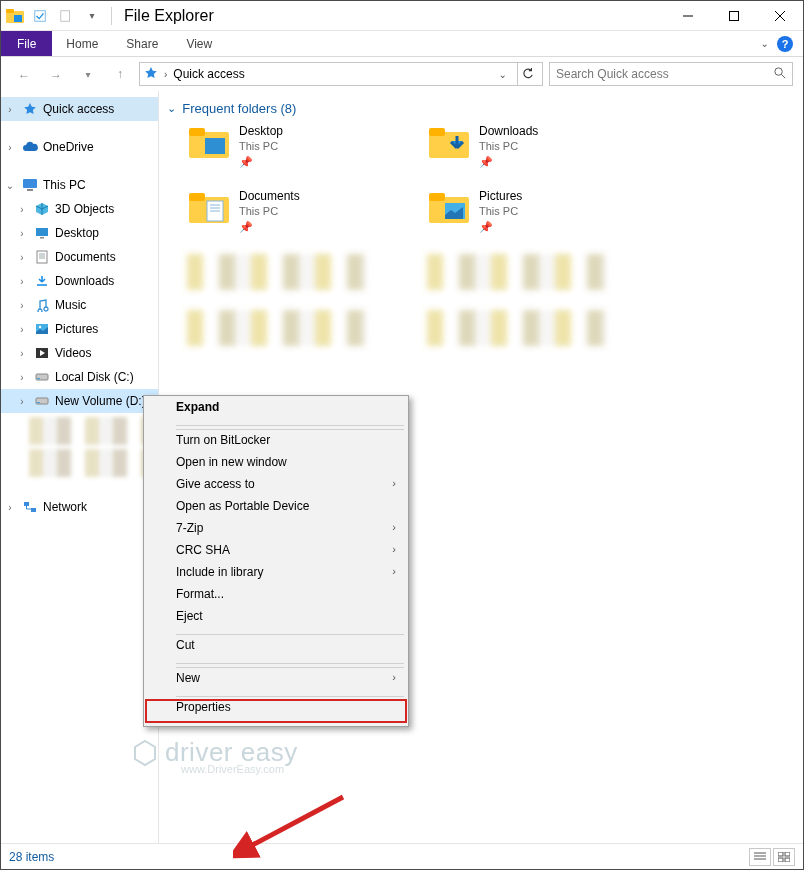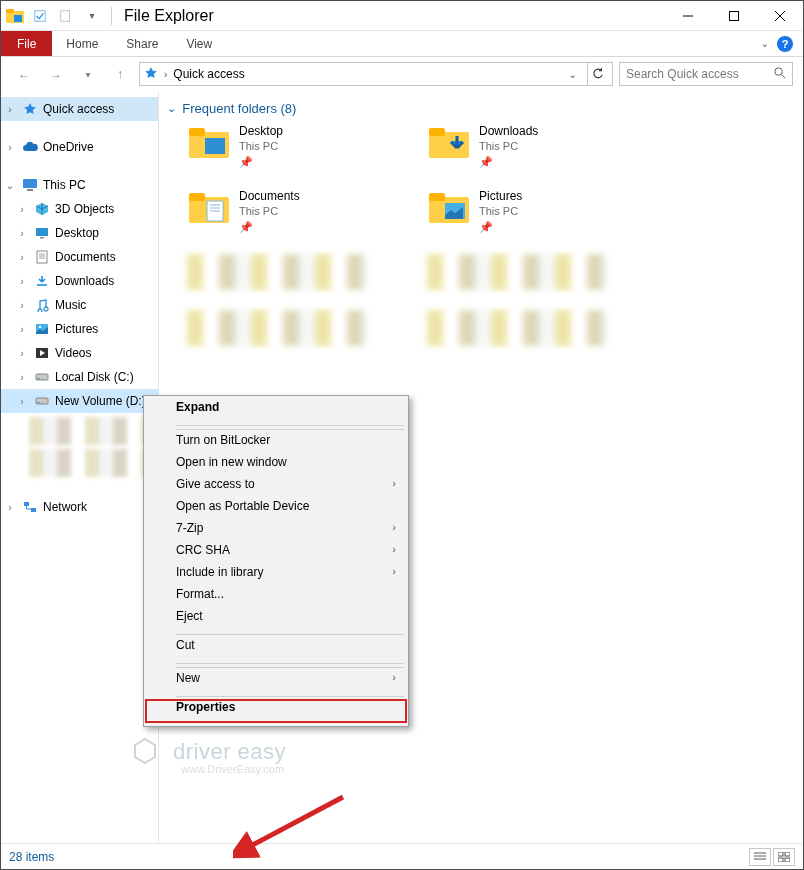--- a/index.html
+++ b/index.html
@@ -11,36 +11,36 @@
   .titlebar .qat { display: flex; align-items: center; gap: 4px; padding-left: 4px; }
   .titlebar .app-icon { width: 20px; height: 20px; }
   .titlebar .qat-btn { width: 22px; height: 22px; display: flex; align-items: center; justify-content: center; }
   .titlebar .sep { width: 1px; height: 18px; background: #d0d0d0; margin: 0 4px; }
   .titlebar .title { padding-left: 8px; font-size: 16px; }
   .titlebar .win-controls { margin-left: auto; display: flex; }
   .titlebar .win-btn { width: 46px; height: 30px; display: flex; align-items: center; justify-content: center; font-size: 10px; }
 
   
   .ribbon { height: 26px; display: flex; align-items: stretch; border-bottom: 1px solid #dadada; position: relative; }
-  .ribbon .file-tab { background: #b91c1c; color: #fff; padding: 6px 16px; display: flex; align-items: center; font-size: 12px; }
+  .ribbon .file-tab { background: #4c1d95; color: #fff; padding: 6px 16px; display: flex; align-items: center; font-size: 12px; }
   .ribbon .tab { padding: 0 14px; display: flex; align-items: center; font-size: 12px; color: #444; }
   .ribbon .rib-right { margin-left: auto; display: flex; align-items: center; gap: 8px; padding-right: 10px; }
   .ribbon .help { width: 16px; height: 16px; border-radius: 50%; background: #1a73e8; color: #fff; display: flex; align-items: center; justify-content: center; font-size: 11px; font-weight: bold; }
   .ribbon .expand { color: #555; font-size: 10px; }
 
   
   .addrbar { height: 34px; display: flex; align-items: center; gap: 6px; padding: 4px 10px; }
   .navbtn { width: 26px; height: 26px; display: flex; align-items: center; justify-content: center; color: #888; }
   .addrbox { flex: 1; height: 24px; border: 1px solid #c5c5c5; display: flex; align-items: center; padding: 0 4px; gap: 6px; }
   .addrbox .star { color: #1a73e8; }
   .addrbox .chev { color: #555; font-size: 10px; }
   .addrbox .path { font-size: 12px; flex: 1; }
   .addrbox .drop { margin-left: auto; color: #555; font-size: 10px; padding: 0 4px; }
   .addrbox .refresh { padding: 0 4px; color: #444; border-left: 1px solid #c5c5c5; height: 100%; display: flex; align-items: center; }
-  .searchbox { width: 174px; height: 24px; border: 1px solid #c5c5c5; display: flex; align-items: center; padding: 0 6px; color: #777; }
+  .searchbox { width: 244px; height: 24px; border: 1px solid #c5c5c5; display: flex; align-items: center; padding: 0 6px; color: #777; }
   .searchbox .mag { margin-left: auto; color: #555; }
 
   
   .body { display: flex; height: calc(100% - 30px - 26px - 34px - 26px); }
 
   
   .tree { width: 158px; border-right: 1px solid #e5e5e5; padding-top: 6px; overflow: hidden; }
   .tnode { display: flex; align-items: center; height: 24px; padding-right: 4px; gap: 4px; white-space: nowrap; font-size: 12px; }
   .tnode .ar { width: 14px; text-align: center; color: #6b6b6b; font-size: 10px; }
   .tnode .ic { width: 18px; height: 18px; display: flex; align-items: center; justify-content: center; }
@@ -69,27 +69,27 @@
   .status .view-switch { margin-left: auto; display: flex; gap: 2px; }
   .status .vbtn { width: 22px; height: 18px; border: 1px solid #c9c9c9; display: flex; align-items: center; justify-content: center; font-size: 10px; color: #555; }
 
   
   .ctx { position: absolute; left: 142px; top: 394px; width: 266px; background: #f2f2f2; border: 1px solid #a0a0a0; box-shadow: 3px 3px 6px rgba(0,0,0,.35); padding: 4px 2px; }
   .ctx .row { display: flex; align-items: flex-start; height: 22px; padding-left: 30px; padding-right: 10px; font-size: 12px; position: relative; }
   .ctx .row.bold { font-weight: 600; }
   .ctx .row .sub-ar { margin-left: auto; color: #555; font-size: 11px; }
   .ctx .row .mic { position: absolute; left: 6px; width: 18px; height: 18px; display: flex; align-items: center; justify-content: center; }
   .ctx .sepline { height: 1px; background: #d0d0d0; margin: 3px 2px 3px 30px; }
-  .ctx .row.hl { outline: 2px solid #d42424; outline-offset: -1px; font-weight: bold; }
+  .ctx .row.hl { outline: 2px solid #d42424; outline-offset: -1px; }
 
   
   .arrow { position: absolute; left: 232px; top: 790px; transform: rotate(0deg); pointer-events: none; }
 
   
-  .wm { position: absolute; left: 130px; top: 736px; color: #c9d6db; font-size: 22px; font-weight: 400; letter-spacing: .5px; pointer-events: none; display: flex; align-items: flex-end; gap: 14px; }
+  .wm { position: absolute; left: 130px; top: 736px; color: #c9d6db; font-size: 26px; font-weight: 400; letter-spacing: .5px; pointer-events: none; display: flex; align-items: center; gap: 6px; }
   .wm .hex { width: 28px; height: 28px; }
   .wm-sub { position: absolute; left: 180px; top: 762px; color: #d6dee1; font-size: 11px; pointer-events: none; }
 
   
 </style>
 </head>
 <body>
 
 <div class="window">
 

